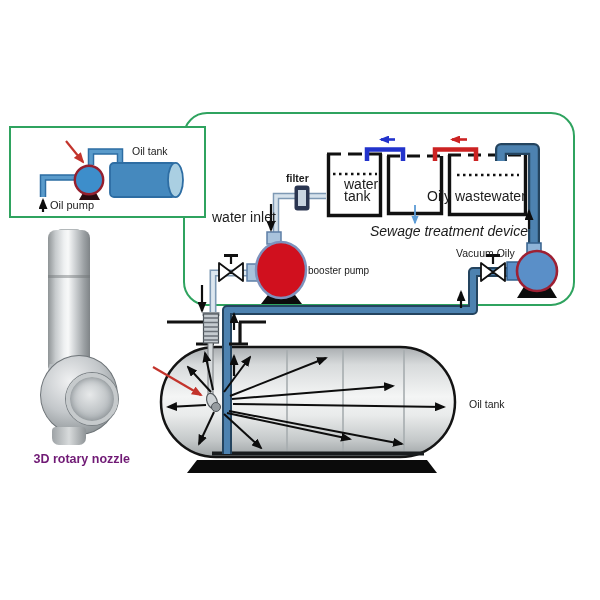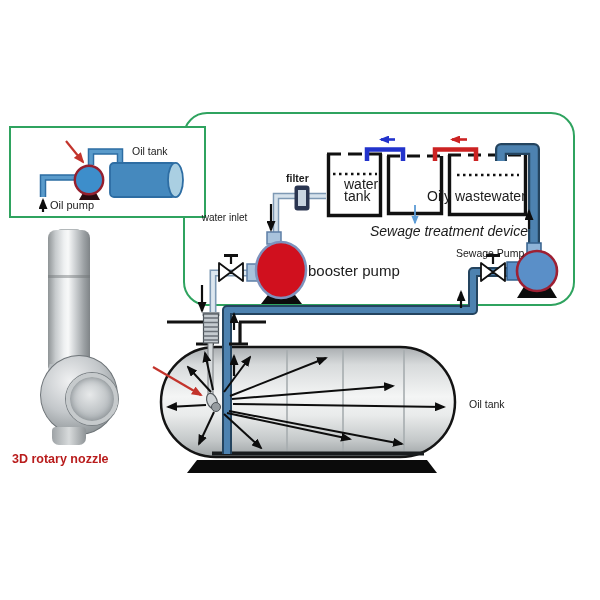--- a/index.html
+++ b/index.html
@@ -23,22 +23,22 @@
   #photo .flare{position:absolute;left:19px;top:137px;width:48px;height:18px;background:#b9bec1;
     clip-path:polygon(10% 0,90% 0,100% 100%,0 100%);}
   #photo .sphere{position:absolute;left:14px;top:128px;width:76px;height:78px;border-radius:50%;
     border:1px solid #6e7478;
     background:radial-gradient(circle at 38% 32%,#f0f1f2,#c3c7ca 45%,#8d9396 80%,#767c80 100%);}
   #photo .lens{position:absolute;left:40px;top:146px;width:44px;height:44px;border-radius:50%;
     border:4px solid #c6cacc;box-shadow:0 0 0 1px #7a8084, inset 0 0 7px #82888c;
     background:radial-gradient(circle at 45% 40%,#e7e9ea,#b9bec1 60%,#9aa0a3);}
   #photo .foot{position:absolute;left:26px;top:200px;width:34px;height:18px;border-radius:4px 4px 7px 7px;
     background:linear-gradient(90deg,#9ea3a6,#d8dbdc 50%,#8f9497);}
-  #caption{position:absolute;left:12px;top:452px;width:118px;text-align:left;
-           font-weight:bold;font-size:12.5px;color:#b91c1c;}
+  #caption{position:absolute;left:12px;top:452px;width:118px;text-align:right;
+           font-weight:bold;font-size:12.5px;color:#701a75;}
 </style>
 </head>
 <body>
 
 <div id="canvas">
 
   <div id="big-box"></div>
   <div id="inset-box"></div>
 
   <svg width="600" height="600">
@@ -206,21 +206,21 @@
     <div class="flare"></div>
     <div class="sphere"></div>
     <div class="lens"></div>
     <div class="foot"></div>
   </div>
   <div id="caption">3D rotary nozzle</div>
 
   <div class="lbl" style="left:132px;top:146px;font-size:10.5px;">Oil tank</div>
   <div class="lbl" style="left:50px;top:200px;font-size:11px;">Oil pump</div>
   <div class="lbl" style="left:286px;top:173px;font-size:10.5px;font-weight:bold;">filter</div>
-  <div class="lbl" style="left:200px;top:212px;width:49px;text-align:center;font-size:10px;">water inlet</div>
+  <div class="lbl" style="left:212px;top:212px;width:49px;text-align:center;font-size:14px;">water inlet</div>
   <div class="lbl wrap" style="left:344px;top:179px;width:44px;">water tank</div>
   <div class="lbl" style="left:427px;top:191px;">Oily wastewater</div>
   <div class="lbl" style="left:370px;top:226px;font-style:italic;">Sewage treatment device</div>
-  <div class="lbl" style="left:308px;top:265px;font-size:15px;">booster pump</div>
-  <div class="lbl" style="left:456px;top:248px;font-size:10.5px;">Sewage Pump</div>
+  <div class="lbl" style="left:308px;top:265px;font-size:10px;">booster pump</div>
+  <div class="lbl" style="left:456px;top:248px;font-size:10.5px;">Vacuum Oily</div>
   <div class="lbl" style="left:469px;top:399px;font-size:10.5px;">Oil tank</div>
 
 </div>
 
 </body></html>

